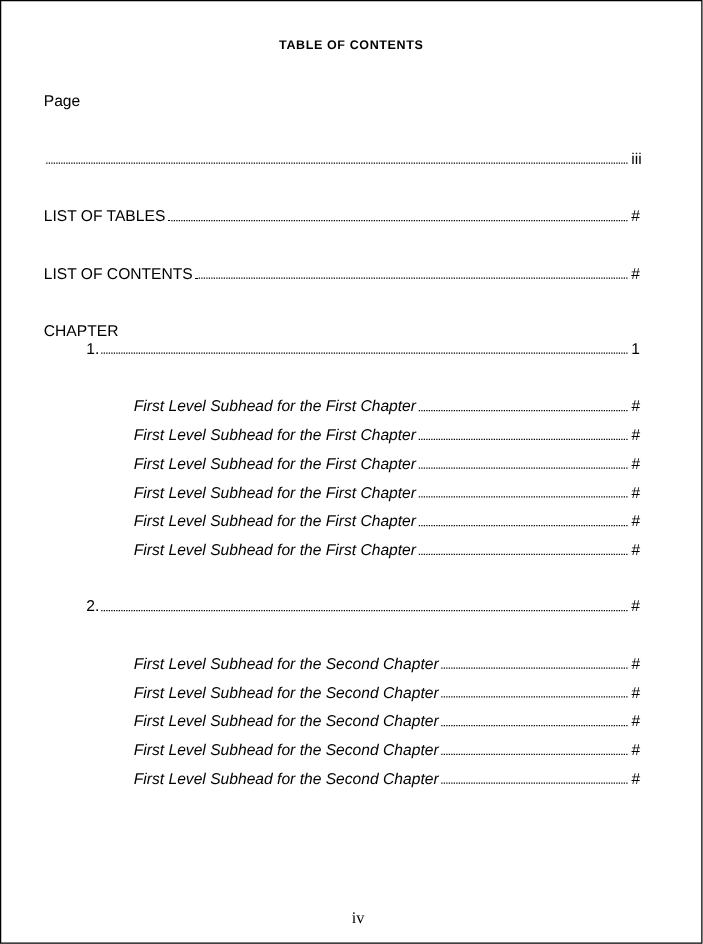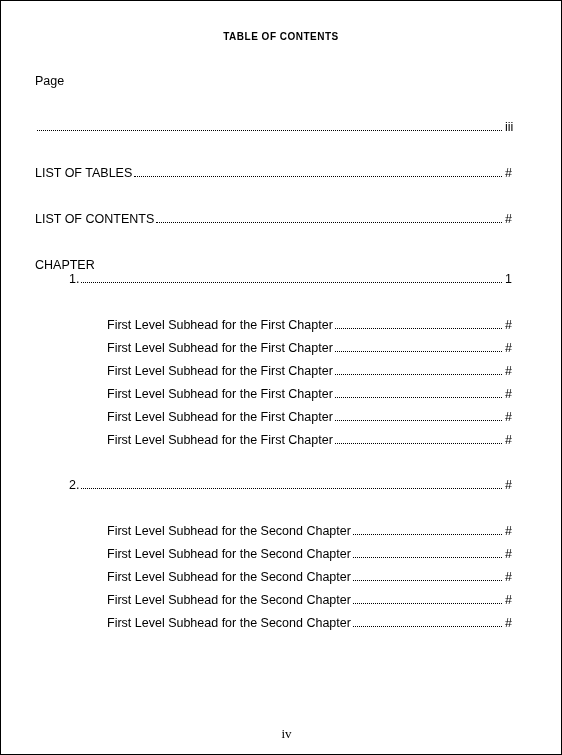--- a/index.html
+++ b/index.html
@@ -38,21 +38,21 @@
     margin: 0 3px 2px 2px;
     min-width: 6px;
     height: 0.7em;
   }
   .row .pg {
     width: 22px;
     white-space: nowrap;
   }
   .chapter-label { }
   .i1 { padding-left: 34px; }
-  .i2 { padding-left: 72px; }
+  .i2 { padding-left: 72px; font-style: italic; }
   .spacer-med { height: 22px; }
   .footer {
     position: absolute;
     bottom: 12px;
     left: 11px; right: 0;
     text-align: center;
     font-family: "Times New Roman", Times, serif;
     font-size: 13px;
   }
 </style>

